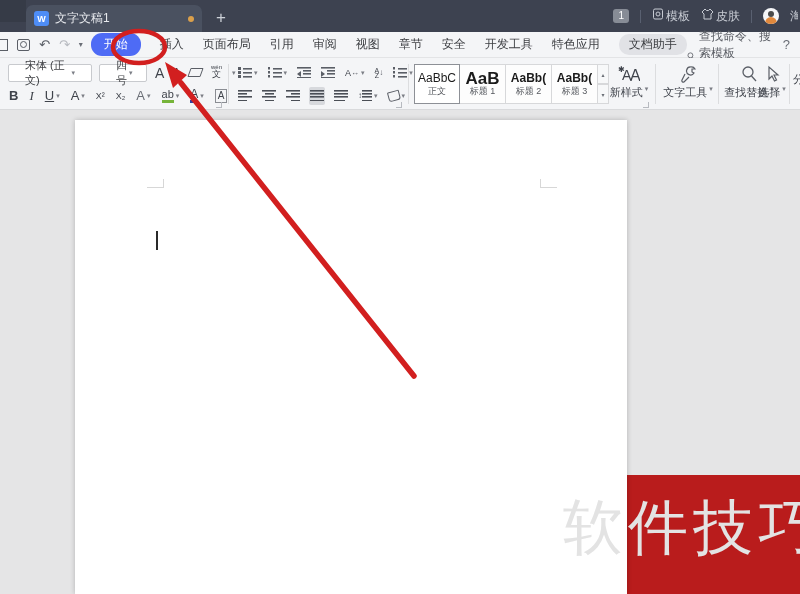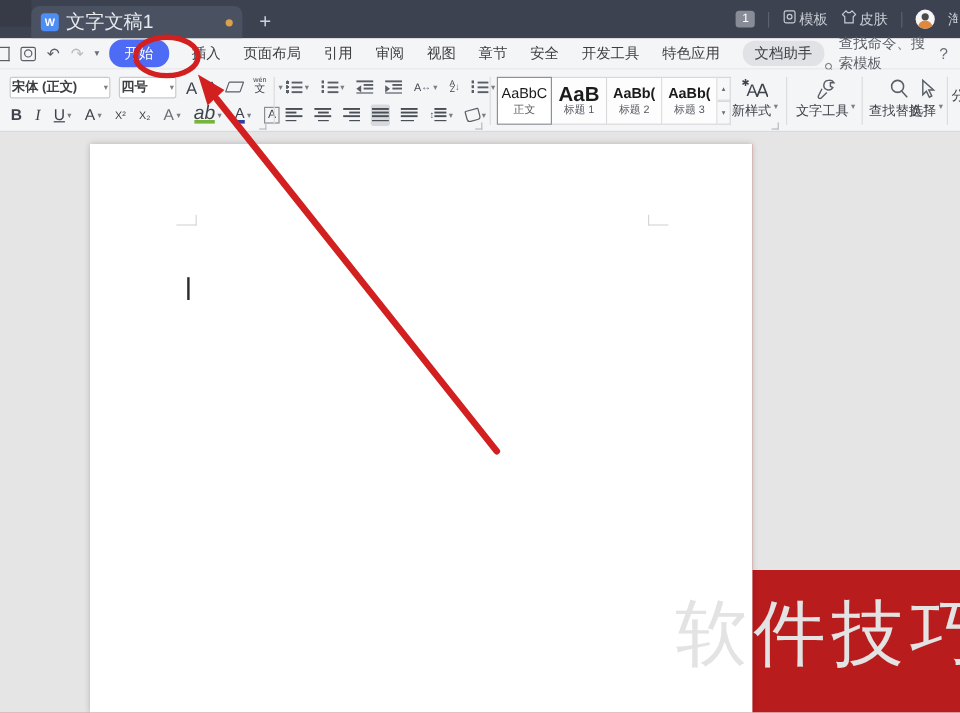--- a/index.html
+++ b/index.html
@@ -7,21 +7,21 @@
     font-family:"Liberation Sans","DejaVu Sans",sans-serif; }
   .stage { position:relative; width:800px; height:594px; background:#fff; overflow:hidden; }
 
   
   .tbar { position:absolute; top:0; left:0; width:800px; height:32px; background:#3d4250; }
   .tbar-corner { position:absolute; top:0; left:0; width:26px; height:22px; background:#363b47; }
   .tab { position:absolute; left:26px; top:5px; width:176px; height:27px; background:#4a5160;
          border-radius:7px 7px 0 0; display:flex; align-items:center; padding:0 8px; gap:6px; }
   .doc-ic { width:15px; height:15px; background:#4e8df6; border-radius:3px; color:#fff;
             font-size:9px; font-weight:bold; display:flex; align-items:center; justify-content:center; }
-  .tab-title { color:#e8eaee; font-size:16px; flex:1; white-space:nowrap; overflow:hidden; }
+  .tab-title { color:#e8eaee; font-size:12px; flex:1; white-space:nowrap; overflow:hidden; }
   .mod-dot { width:6px; height:6px; border-radius:50%; background:#dba04b; }
   .newtab { position:absolute; left:210px; top:7px; color:#cdd1d8; font-size:17px; line-height:22px; width:22px; text-align:center; cursor:default; }
   .tbar-right { position:absolute; right:0; top:0; height:32px; display:flex; align-items:center; gap:11px; padding-right:2px; color:#c7cbd3; font-size:12px; }
   .badge1 { background:#878c96; color:#fff; font-size:10px; border-radius:3px; padding:1px 5px; line-height:12px; }
   .tdiv { width:1px; height:13px; background:#596070; }
   .titem { display:flex; align-items:flex-start; gap:2px; }
   .avatar { width:16px; height:16px; border-radius:50%; background:#f5f6f8; position:relative; overflow:hidden; }
   .avatar::before { content:""; position:absolute; left:5px; top:3px; width:6px; height:6px; border-radius:50%; background:#4a4a4a; }
   .avatar::after  { content:""; position:absolute; left:2px; top:9px; width:12px; height:8px; border-radius:6px 6px 0 0; background:#e0883c; }
   .clipped-user { width:8px; overflow:hidden; white-space:nowrap; color:#c7cbd3; }
@@ -42,26 +42,26 @@
   .mitem.pill { background:#e1e2e6; border-radius:10px; padding:2px 10px; }
   .mbar-right { margin-left:auto; display:flex; align-items:center; gap:10px; padding-right:10px; color:#5c5f66; }
   .msearch { display:flex; align-items:flex-end; gap:4px; }
   .help { font-size:13px; color:#6a6e76; }
 
   
   .tool { position:absolute; top:58px; left:0; width:800px; height:52px; background:#f4f5f7; border-bottom:1px solid #d9dadc; }
   .grp { position:absolute; display:flex; flex-direction:column; gap:4px; }
   .trow { display:flex; align-items:center; gap:7px; height:19px; }
   .sel { background:#fff; border:1px solid #c8cace; border-radius:2px; height:18px; display:flex;
-         align-items:center; justify-content:space-between; padding:0 1px; font-size:11px; color:#3c3e42;font-weight:bold; }
+         align-items:center; justify-content:space-between; padding:0 16px; font-size:11px; color:#3c3e42; }
   .car { font-size:7px; color:#7b7e85; margin-left:2px; }
   .tbtn { display:flex; align-items:center; color:#3f434b; font-size:13px; cursor:default; height:18px; padding:0 1px; border-radius:2px; }
   .tbtn.sel-on { background:#d7d9dd; }
   .b { font-weight:bold; } .i { font-style:italic; font-family:"Liberation Serif",serif; } .u { text-decoration:underline; }
-  .hl { font-size:16px; border-bottom:3px solid #76b43a; line-height:11px;font-style:italic; }
+  .hl { font-size:11px; border-bottom:3px solid #76b43a; line-height:11px; }
   .fc { font-size:12px; border-bottom:3px solid #31409e; line-height:12px; }
   .boxA { border:1px solid #8a8d93; font-size:10px; padding:0 2px; line-height:12px; }
   .eraser { width:13px; height:9px; border:1px solid #5a5e66; transform:skewX(-20deg); border-radius:1px; }
   .pinyin { display:flex; flex-direction:column; align-items:center; line-height:1; }
   .pinyin .py { font-size:6px; color:#3f434b; } .pinyin .zi { font-size:9px; }
   .ln { width:14px; height:11px; background-repeat:no-repeat; }
   .ln-bul { background-image:
       radial-gradient(circle 1.5px, #5a5e66 99%, transparent), radial-gradient(circle 1.5px, #5a5e66 99%, transparent), radial-gradient(circle 1.5px, #5a5e66 99%, transparent),
       linear-gradient(#5a5e66,#5a5e66),linear-gradient(#5a5e66,#5a5e66),linear-gradient(#5a5e66,#5a5e66);
       background-size:3px 3px,3px 3px,3px 3px,9px 1.6px,9px 1.6px,9px 1.6px;

